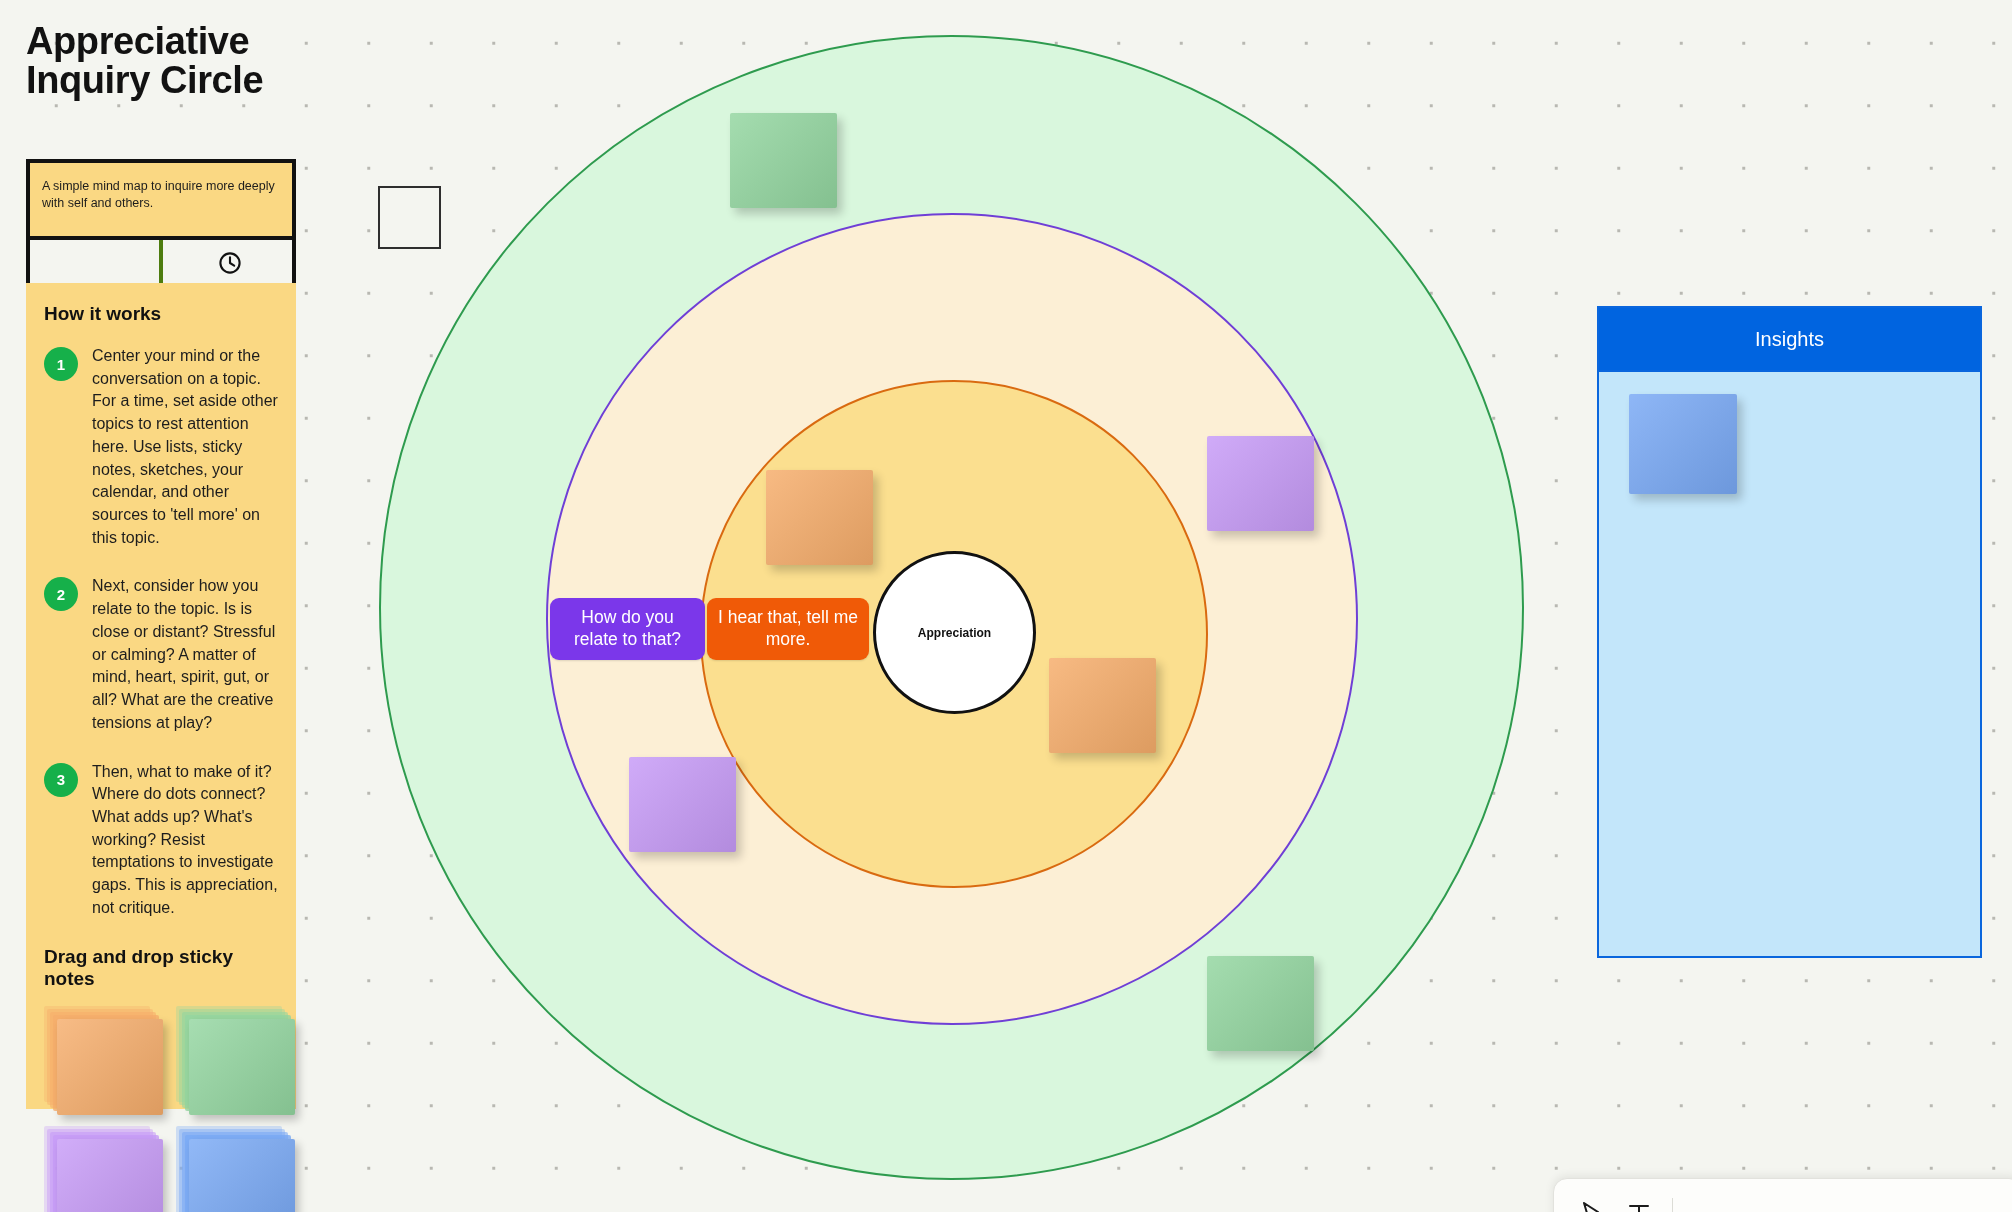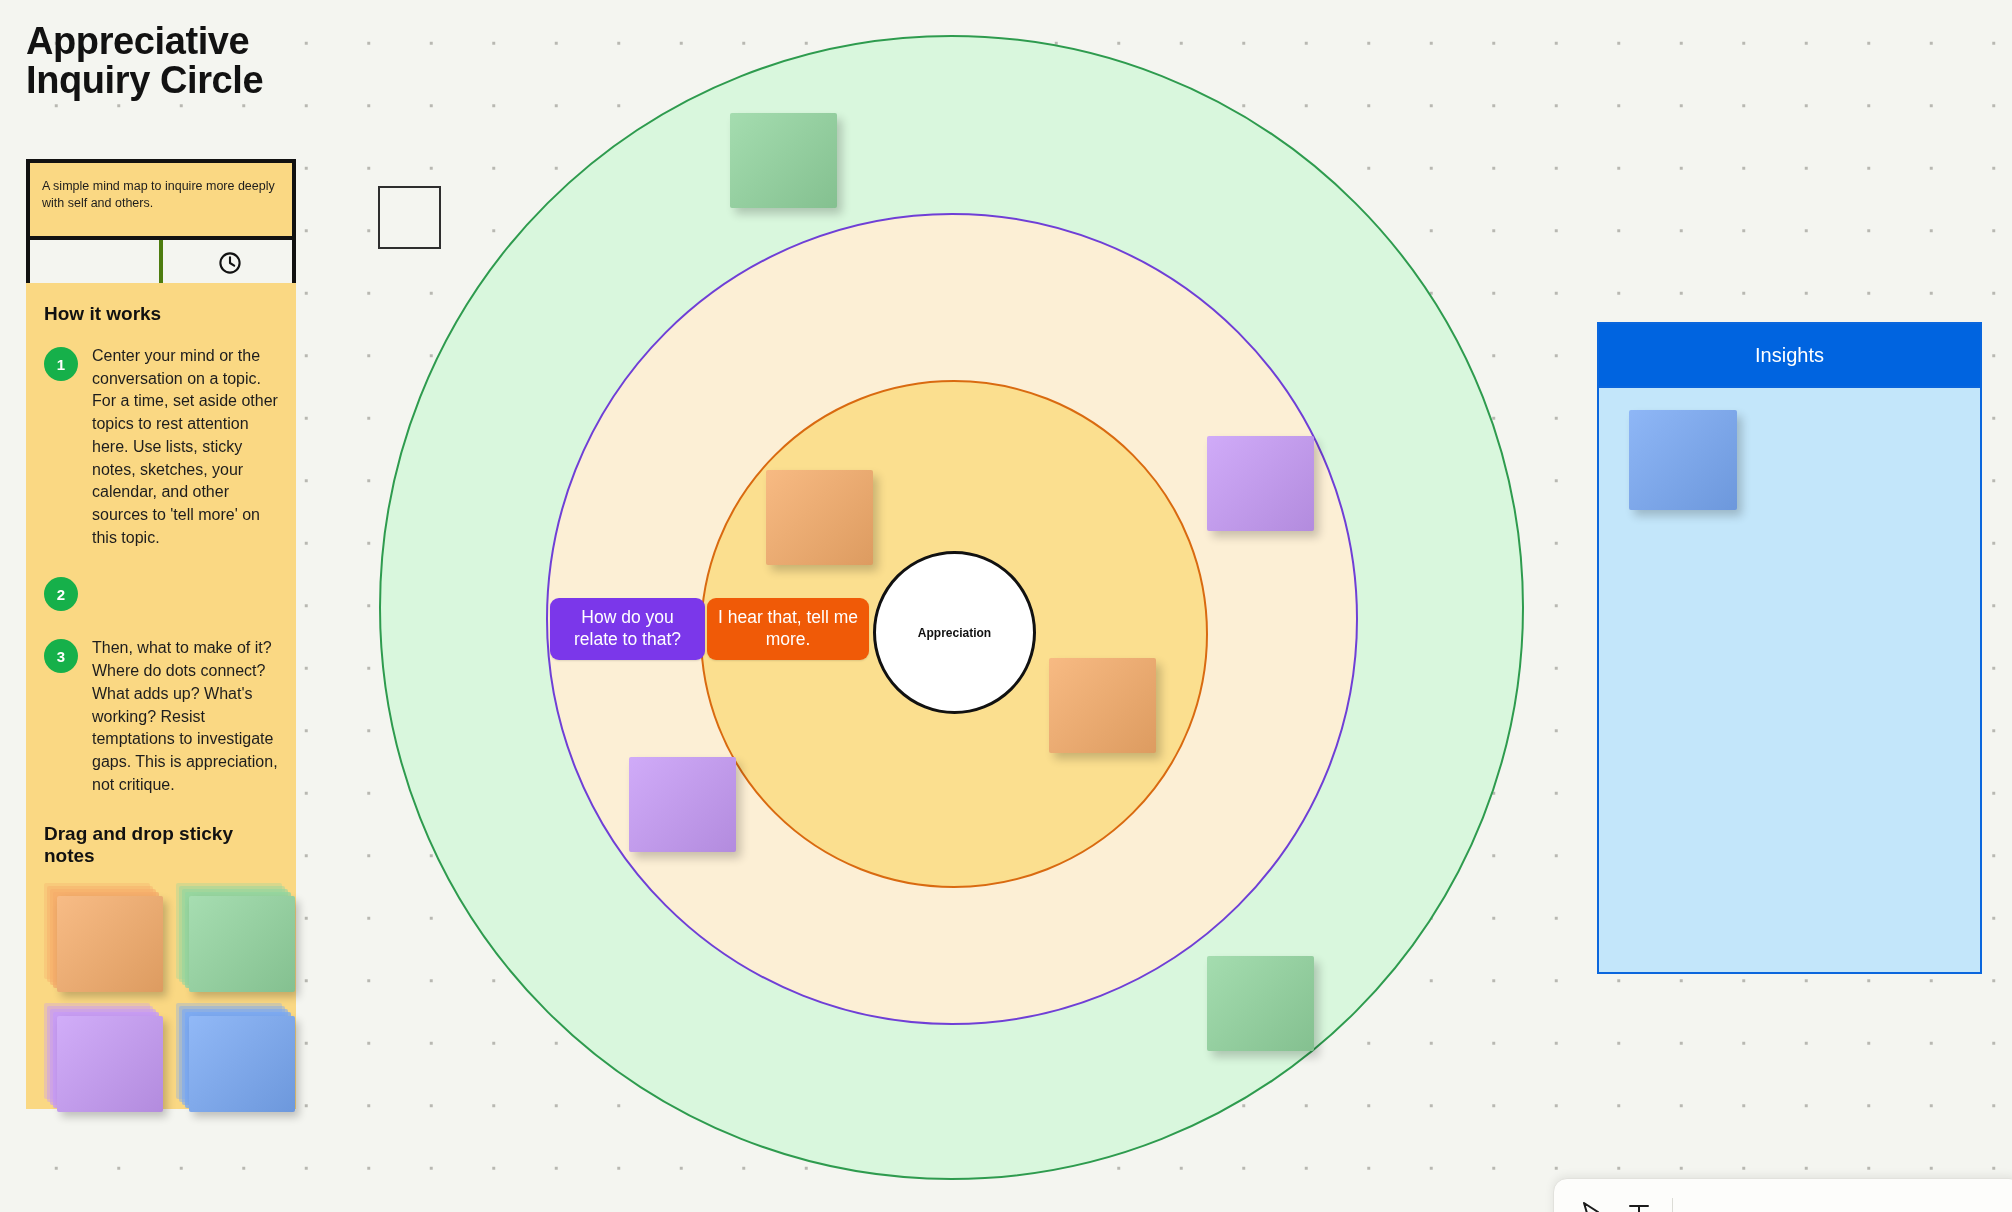--- a/index.html
+++ b/index.html
@@ -173,21 +173,21 @@
   .note {
     position: absolute;
     border-radius: 2px;
     box-shadow: 5px 6px 10px rgba(0,0,0,.20);
     background-image: linear-gradient(135deg, rgba(255,255,255,.16), rgba(0,0,0,.10));
   }
 
   
   #insights-panel {
     position: absolute;
-    left: 1597px; top: 322px;
+    left: 1597px; top: 306px;
     width: 385px; height: 652px;
     border: 2px solid #0a66dd;
     background: #c3e6fa;
   }
   #insights-header {
     height: 64px;
     background: #0064e0;
     color: #ffffff;
     font-size: 20px;
     display: flex; align-items: center; justify-content: center;
@@ -263,20 +263,21 @@
 
   <div id="howto-panel">
     <div id="howto-title">How it works</div>
 
     <div class="step">
       <div class="step-num" style="background-color: rgb(22, 176, 74);">1</div>
       <div class="step-text">Center your mind or the conversation on a topic. For a time, set aside other topics to rest attention here. Use lists, sticky notes, sketches, your calendar, and other sources to 'tell more' on this topic.</div>
     </div>
     <div class="step">
       <div class="step-num" style="background-color: rgb(22, 176, 74);">2</div>
+      <div class="step-text">Next, consider how you relate to the topic. Is is close or distant? Stressful or calming? A matter of mind, heart, spirit, gut, or all? What are the creative tensions at play?</div>
     </div>
     <div class="step">
       <div class="step-num" style="background-color: rgb(22, 176, 74);">3</div>
       <div class="step-text">Then, what to make of it? Where do dots connect? What adds up? What's working? Resist temptations to investigate gaps. This is appreciation, not critique.</div>
     </div>
 
     <div id="sticky-title">Drag and drop sticky notes</div>
     <div id="sticky-palette">
         <div class="pad">
           <div class="sheet s1" style="background-color: rgb(246, 173, 107);"></div>

